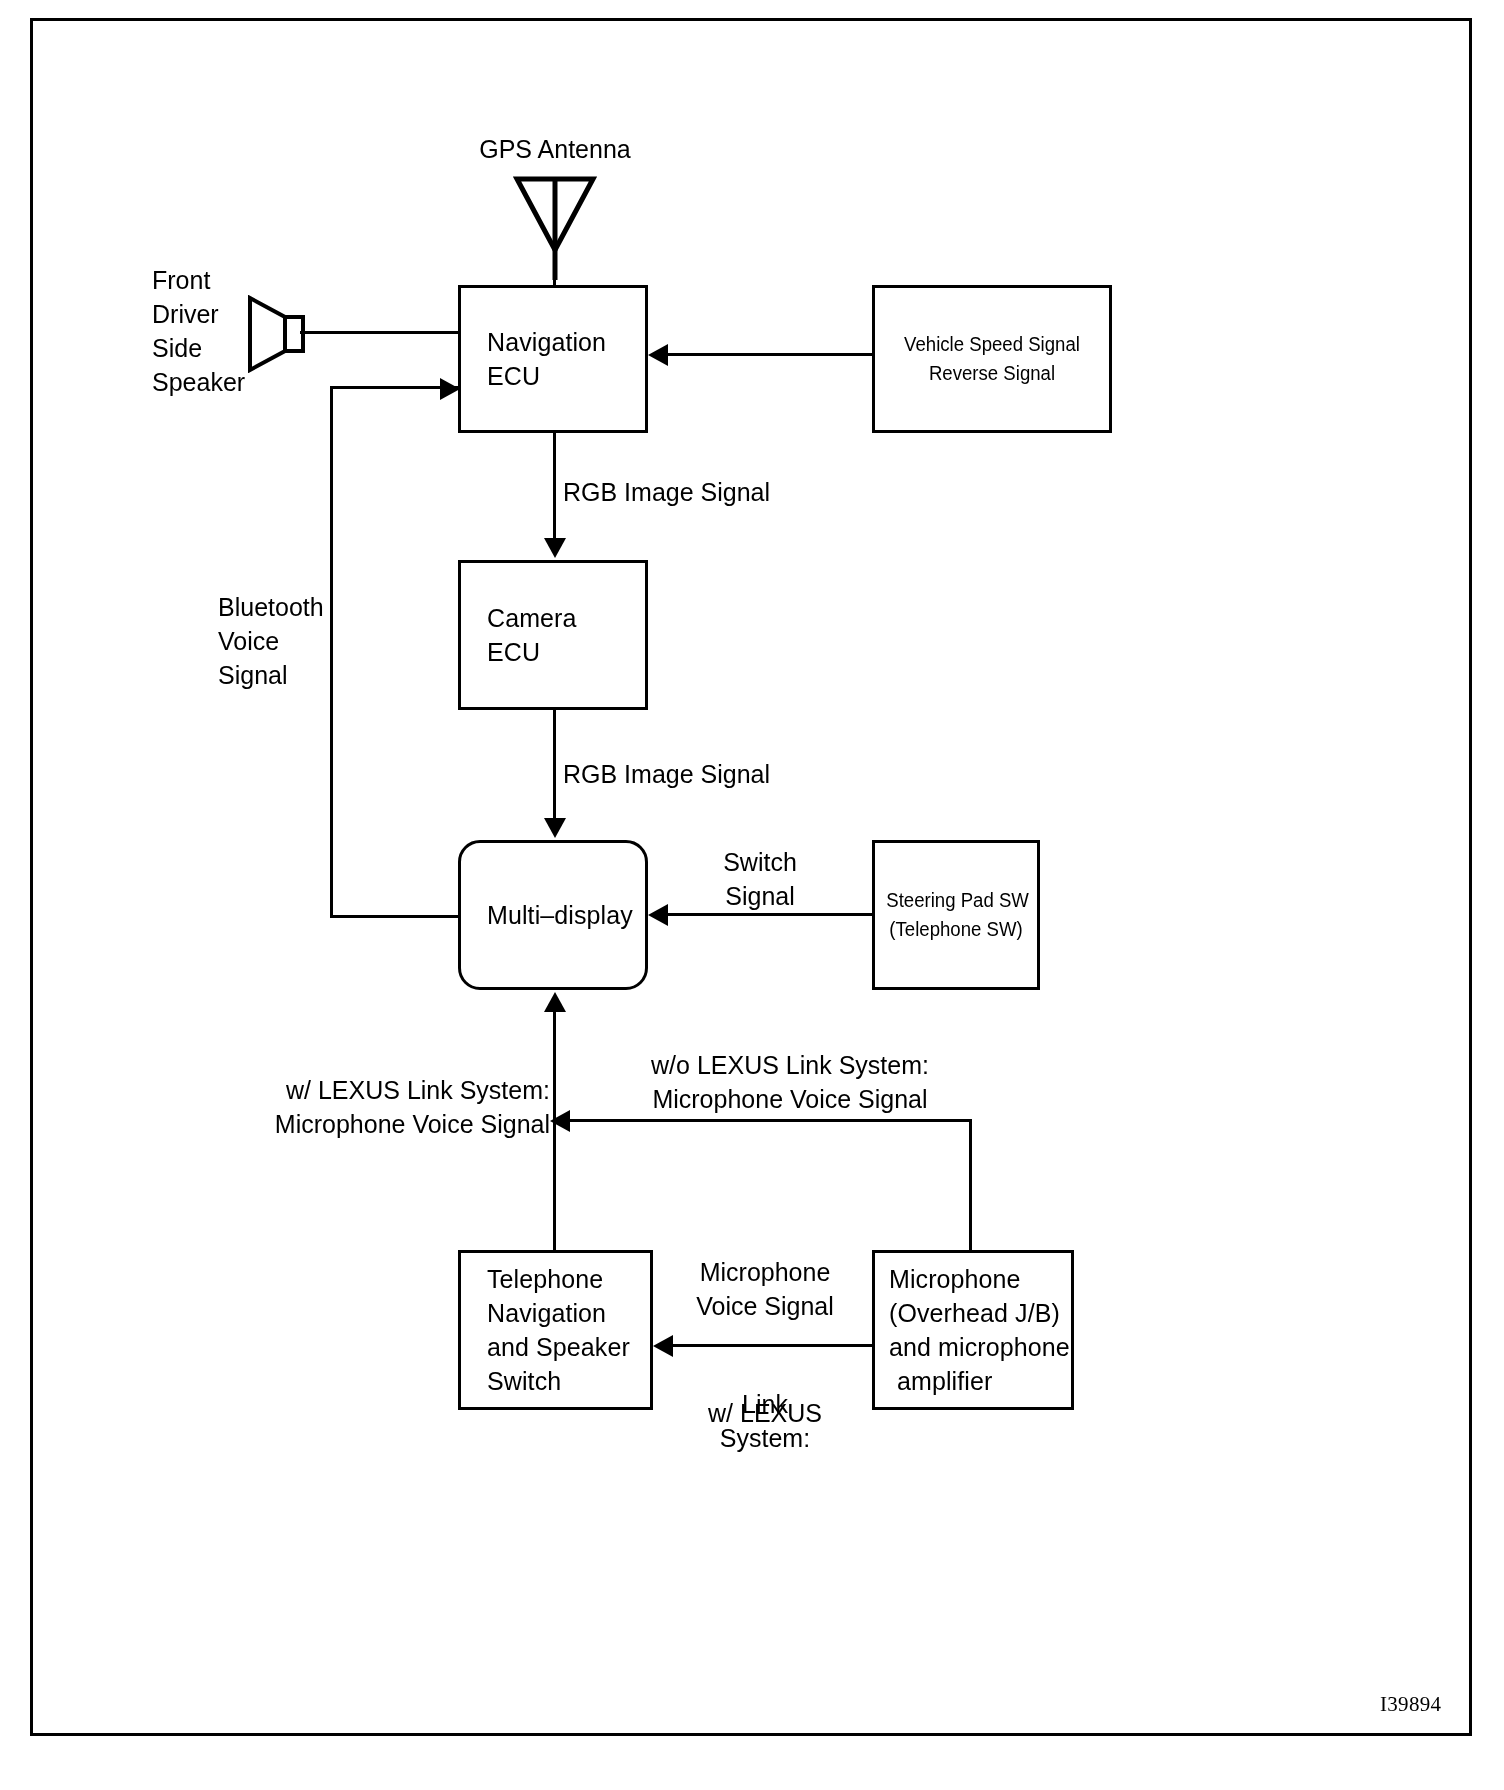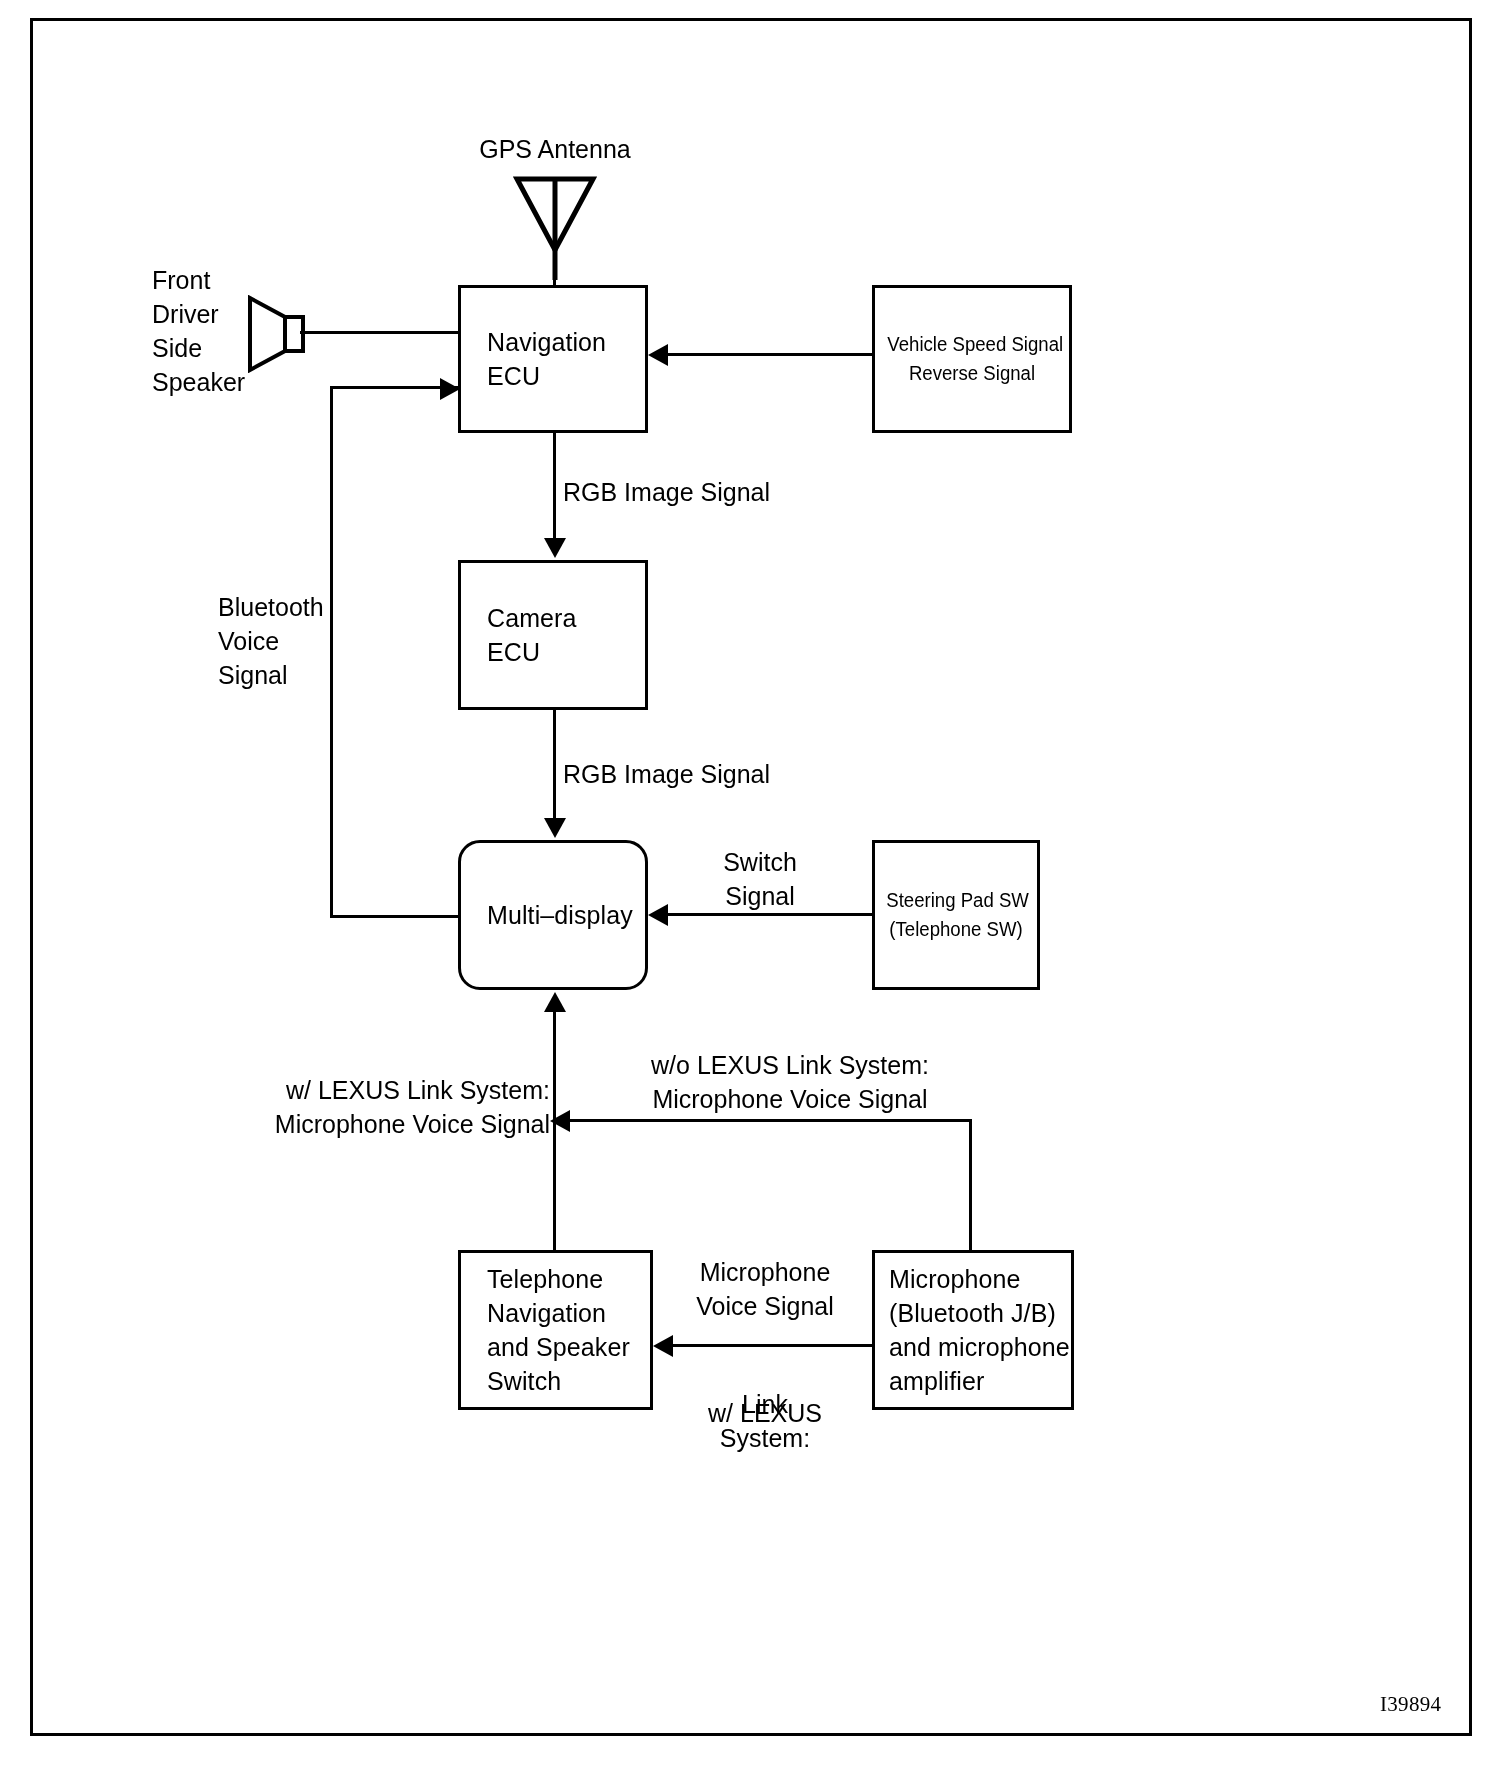--- a/index.html
+++ b/index.html
@@ -132,21 +132,21 @@
     <rect x="42" y="22" width="18" height="34" fill="none" stroke="#000" stroke-width="4"></rect>
   </svg>
 
   <div class="ln lnh" style="left:300px; top:331px; width:160px;"></div>
 
   <div class="box lbl-lg" id="navigation-ecu" style="left:458px; top:285px; width:190px; height:148px;">
     <span class="line">Navigation</span>
     <span class="line">ECU</span>
   </div>
 
-  <div class="box lbl-sm" id="vehicle-signals" style="left:872px; top:285px; width:200px; height:148px;">
+  <div class="box lbl-sm" id="vehicle-signals" style="left:872px; top:285px; width:240px; height:148px;">
     <span class="line">Vehicle Speed Signal</span>
     <span class="line">Reverse Signal</span>
   </div>
 
   <div class="ln lnh" style="left:668px; top:353px; width:206px;"></div>
   <div class="arw arw-l" style="left:648px; top:344px;"></div>
 
   <div class="ln lnv" style="left:553px; top:433px; width:3px; height:110px;"></div>
   <div class="arw arw-d" style="left:544px; top:538px;"></div>
   <div class="txt" style="left:563px; top:475px; width:300px;">RGB Image Signal</div>
@@ -200,23 +200,23 @@
 
   <div class="box lbl-lg" id="telephone-transceiver" style="left:458px; top:1250px; width:195px; height:160px;">
     <span class="line">Telephone</span>
     <span class="line">Navigation</span>
     <span class="line">and Speaker</span>
     <span class="line">Switch</span>
   </div>
 
   <div class="box lbl-lg" id="microphone" style="left:872px; top:1250px; width:202px; height:160px;">
     <span class="line" style="padding-left:14px;">Microphone</span>
-    <span class="line" style="padding-left:14px;">(Bluetooth J/B)</span>
+    <span class="line" style="padding-left:14px;">(Overhead J/B)</span>
     <span class="line" style="padding-left:14px;">and microphone</span>
-    <span class="line" style="padding-left:14px;">amplifier</span>
+    <span class="line" style="padding-left:22px;">amplifier</span>
   </div>
 
   <div class="ln lnv" style="left:969px; top:1250px; height:4px;"></div>
 
   <div class="ln lnh" style="left:673px; top:1344px; width:201px;"></div>
   <div class="arw arw-l" style="left:653px; top:1335px;"></div>
 
   <div class="txt c" style="left:665px; top:1255px; width:200px;">Microphone</div>
   <div class="txt c" style="left:665px; top:1289px; width:200px;">Voice Signal</div>
   <div class="txt c" style="left:665px; top:1396px; width:200px;">w/ LEXUS</div>

